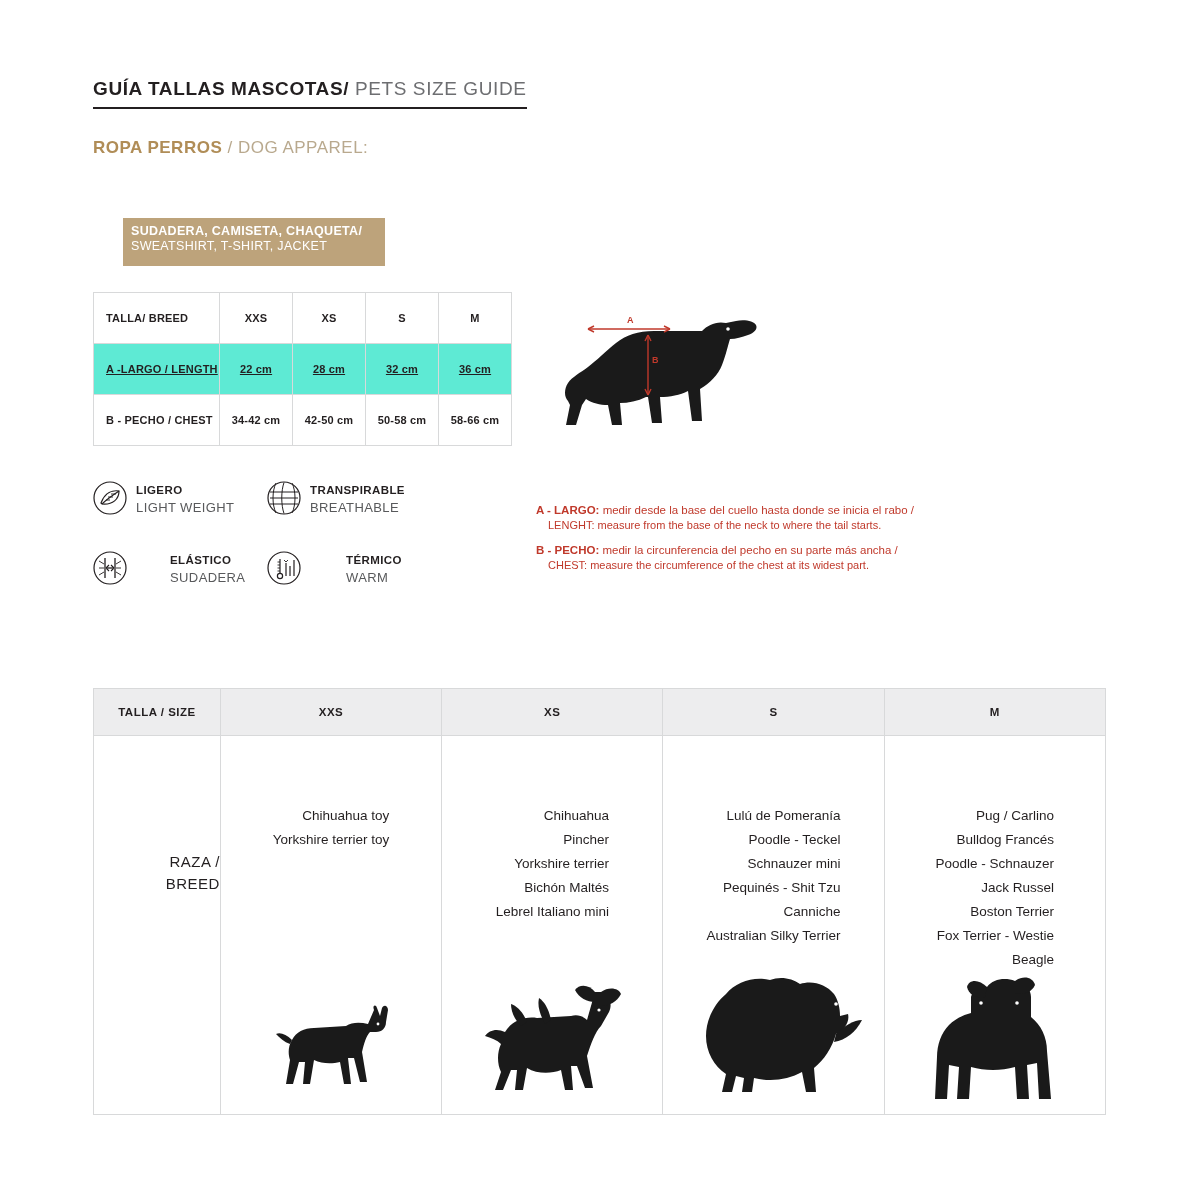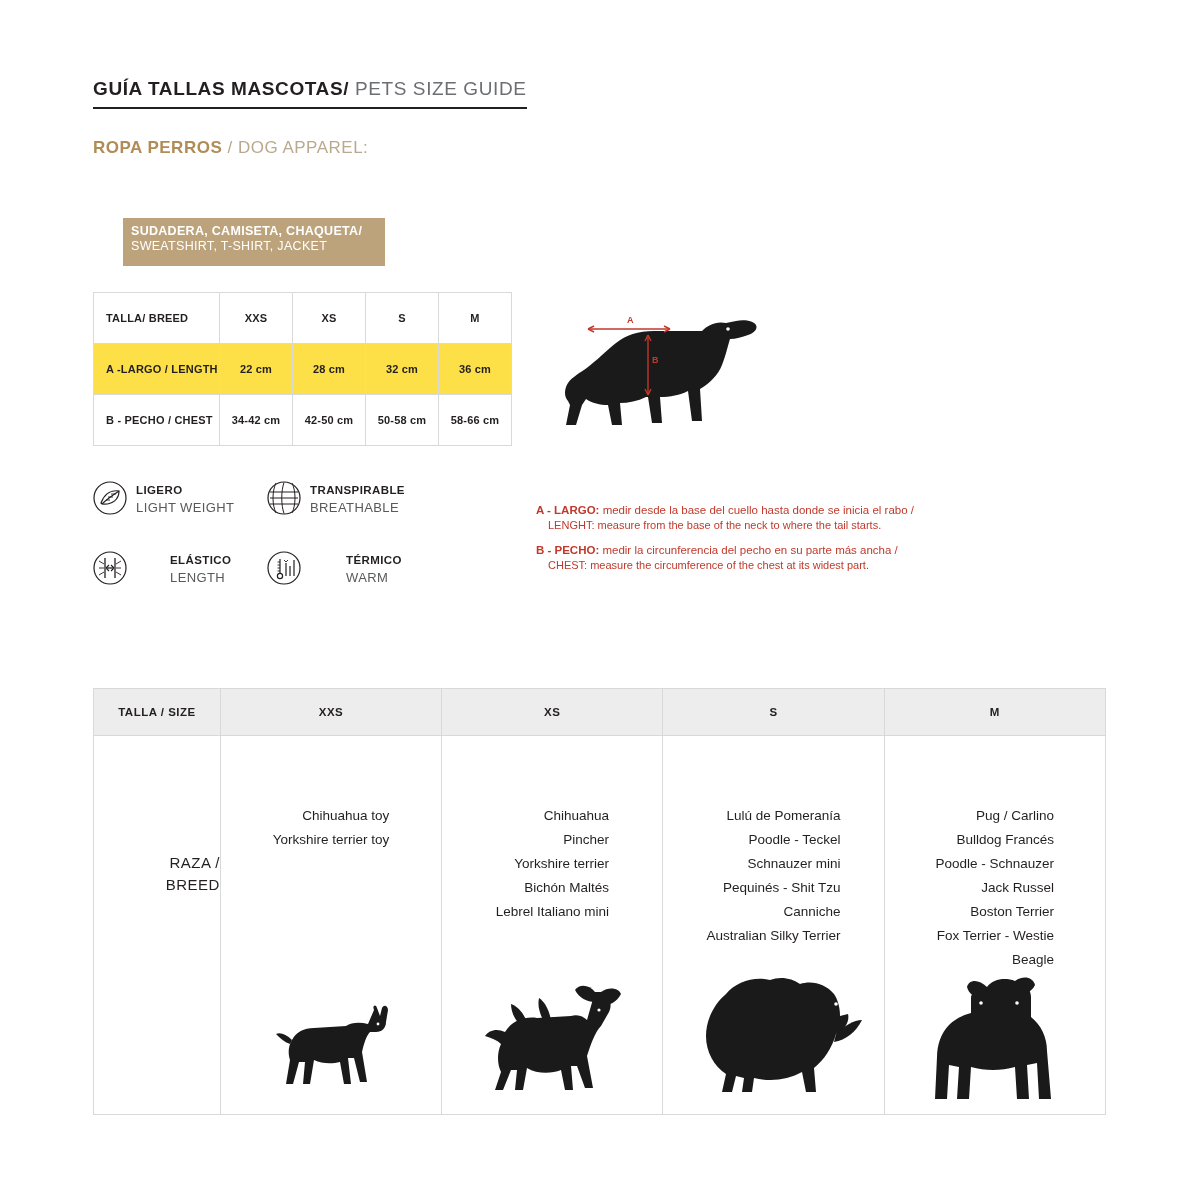--- a/index.html
+++ b/index.html
@@ -109,21 +109,22 @@
     text-align: left;
     padding-left: 12px;
     width: 112px;
     height: 48px;
   }
   .meas-table .szcell {
     width: 70px;
     height: 48px;
   }
   .meas-table tr.shaded td {
-    background: #fde047;
+    background: #5eead4;
+    text-decoration: underline;
   }
   .meas-table tr.head td {
     background: #ffffff;
   }
 
   
   .features {
     position: absolute;
     left: 93px;
     top: 480px;
@@ -215,21 +216,22 @@
   .breed-table tr.body td {
     height: 378px;
     text-align: right;
     padding: 0;
   }
   .breed-label {
     font-size: 15px;
     line-height: 22px;
     letter-spacing: 0.5px;
     color: #231f20;
-    padding-top: 116px;
+    padding-top: 84px;
+    margin-top: 31px;
   }
   .breed-cell-inner {
     display: flex;
     flex-direction: column;
     justify-content: space-between;
     align-items: center;
     height: 378px;
     box-sizing: border-box;
     padding: 68px 6px 16px 6px;
   }
@@ -325,21 +327,21 @@
         <svg viewBox="0 0 34 34" width="34" height="34">
           <circle cx="17" cy="17" r="16" fill="none" stroke="#231f20" stroke-width="1.2"></circle>
           <path d="M12 7 L12 27 M22 7 L22 27" stroke="#231f20" stroke-width="1.3"></path>
           <path d="M13 17 L21 17" stroke="#231f20" stroke-width="1.3"></path>
           <path d="M13 17 L16 14 M13 17 L16 20 M21 17 L18 14 M21 17 L18 20" stroke="#231f20" stroke-width="1.1" fill="none"></path>
           <path d="M6 10 L11 13 M6 17 L11 17 M6 24 L11 21 M28 10 L23 13 M28 17 L23 17 M28 24 L23 21" stroke="#231f20" stroke-width="0.9"></path>
         </svg>
       </span>
       <span class="ftext">
         <span class="fes">ELÁSTICO</span><br>
-        <span class="fen">LENGTH</span>
+        <span class="fen">SUDADERA</span>
       </span>
     </div>
 
     <div class="feat feat-3">
       <span class="ficon">
         <svg viewBox="0 0 34 34" width="34" height="34">
           <circle cx="17" cy="17" r="16" fill="none" stroke="#231f20" stroke-width="1.2"></circle>
           <path d="M13 8 L13 23" stroke="#231f20" stroke-width="1.2"></path>
           <circle cx="13" cy="25" r="2.6" fill="none" stroke="#231f20" stroke-width="1.2"></circle>
           <path d="M10.5 11 H13 M10.5 14 H13 M10.5 17 H13 M10.5 20 H13" stroke="#231f20" stroke-width="0.9"></path>

